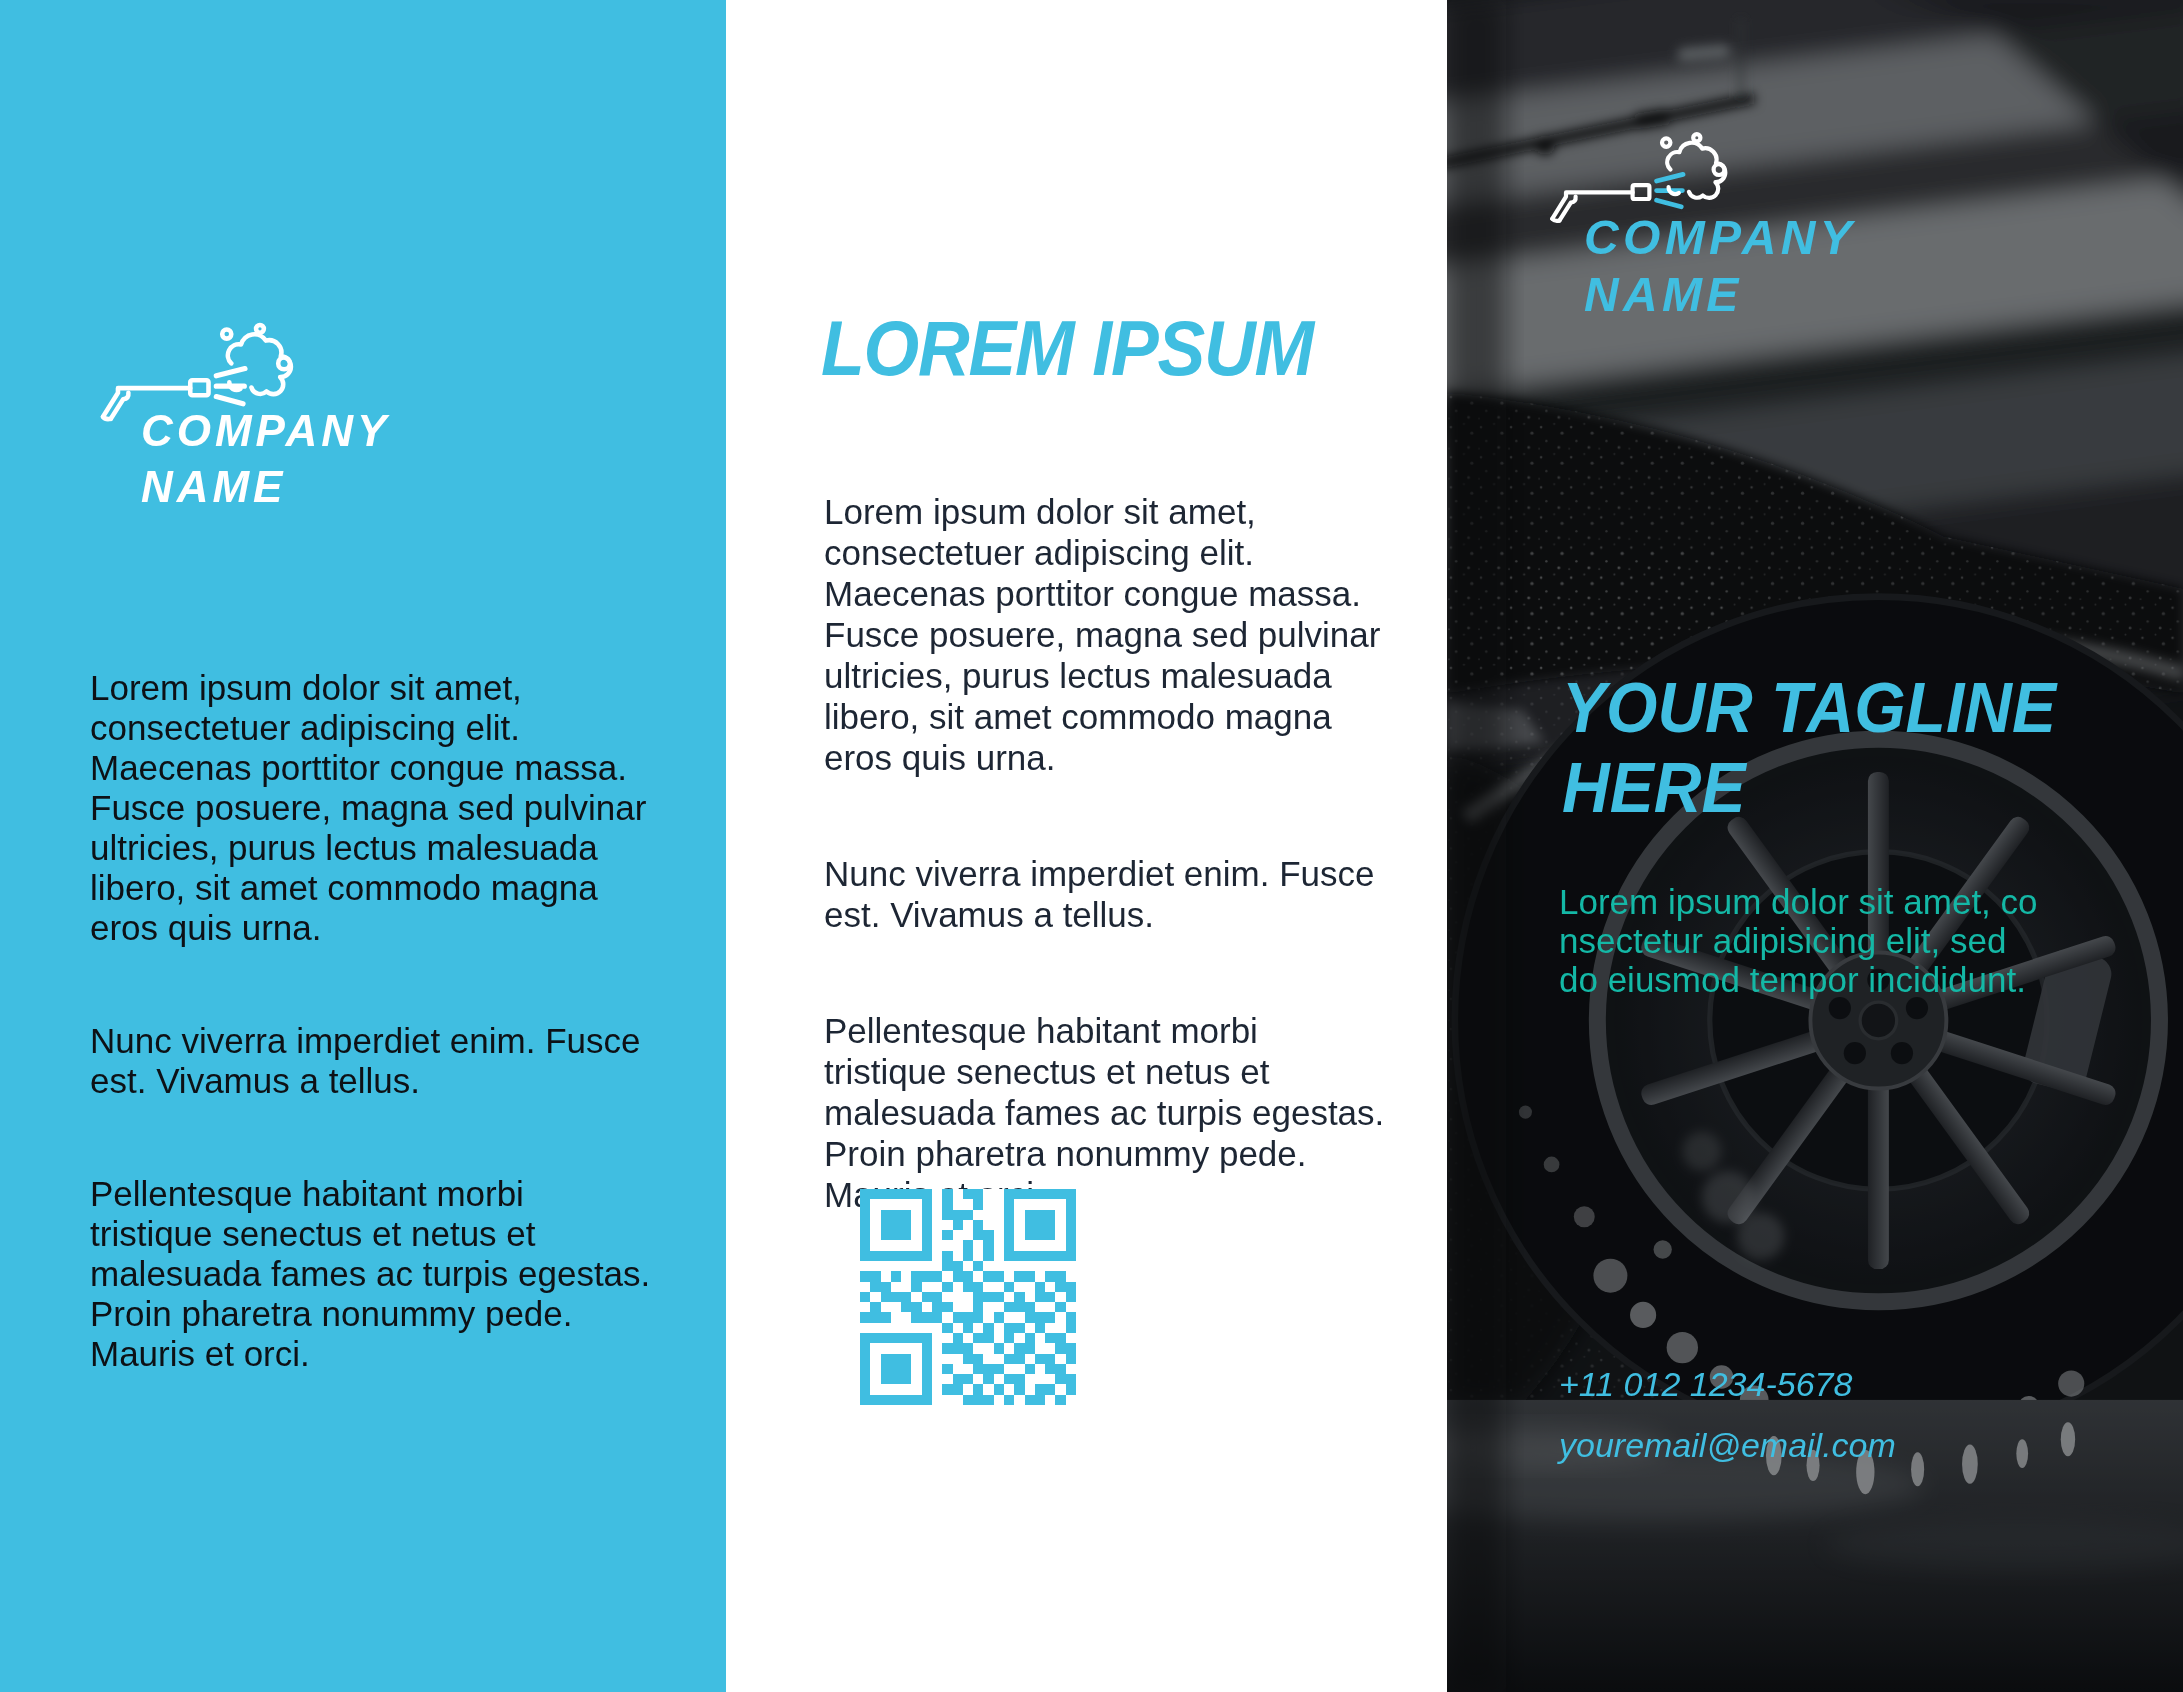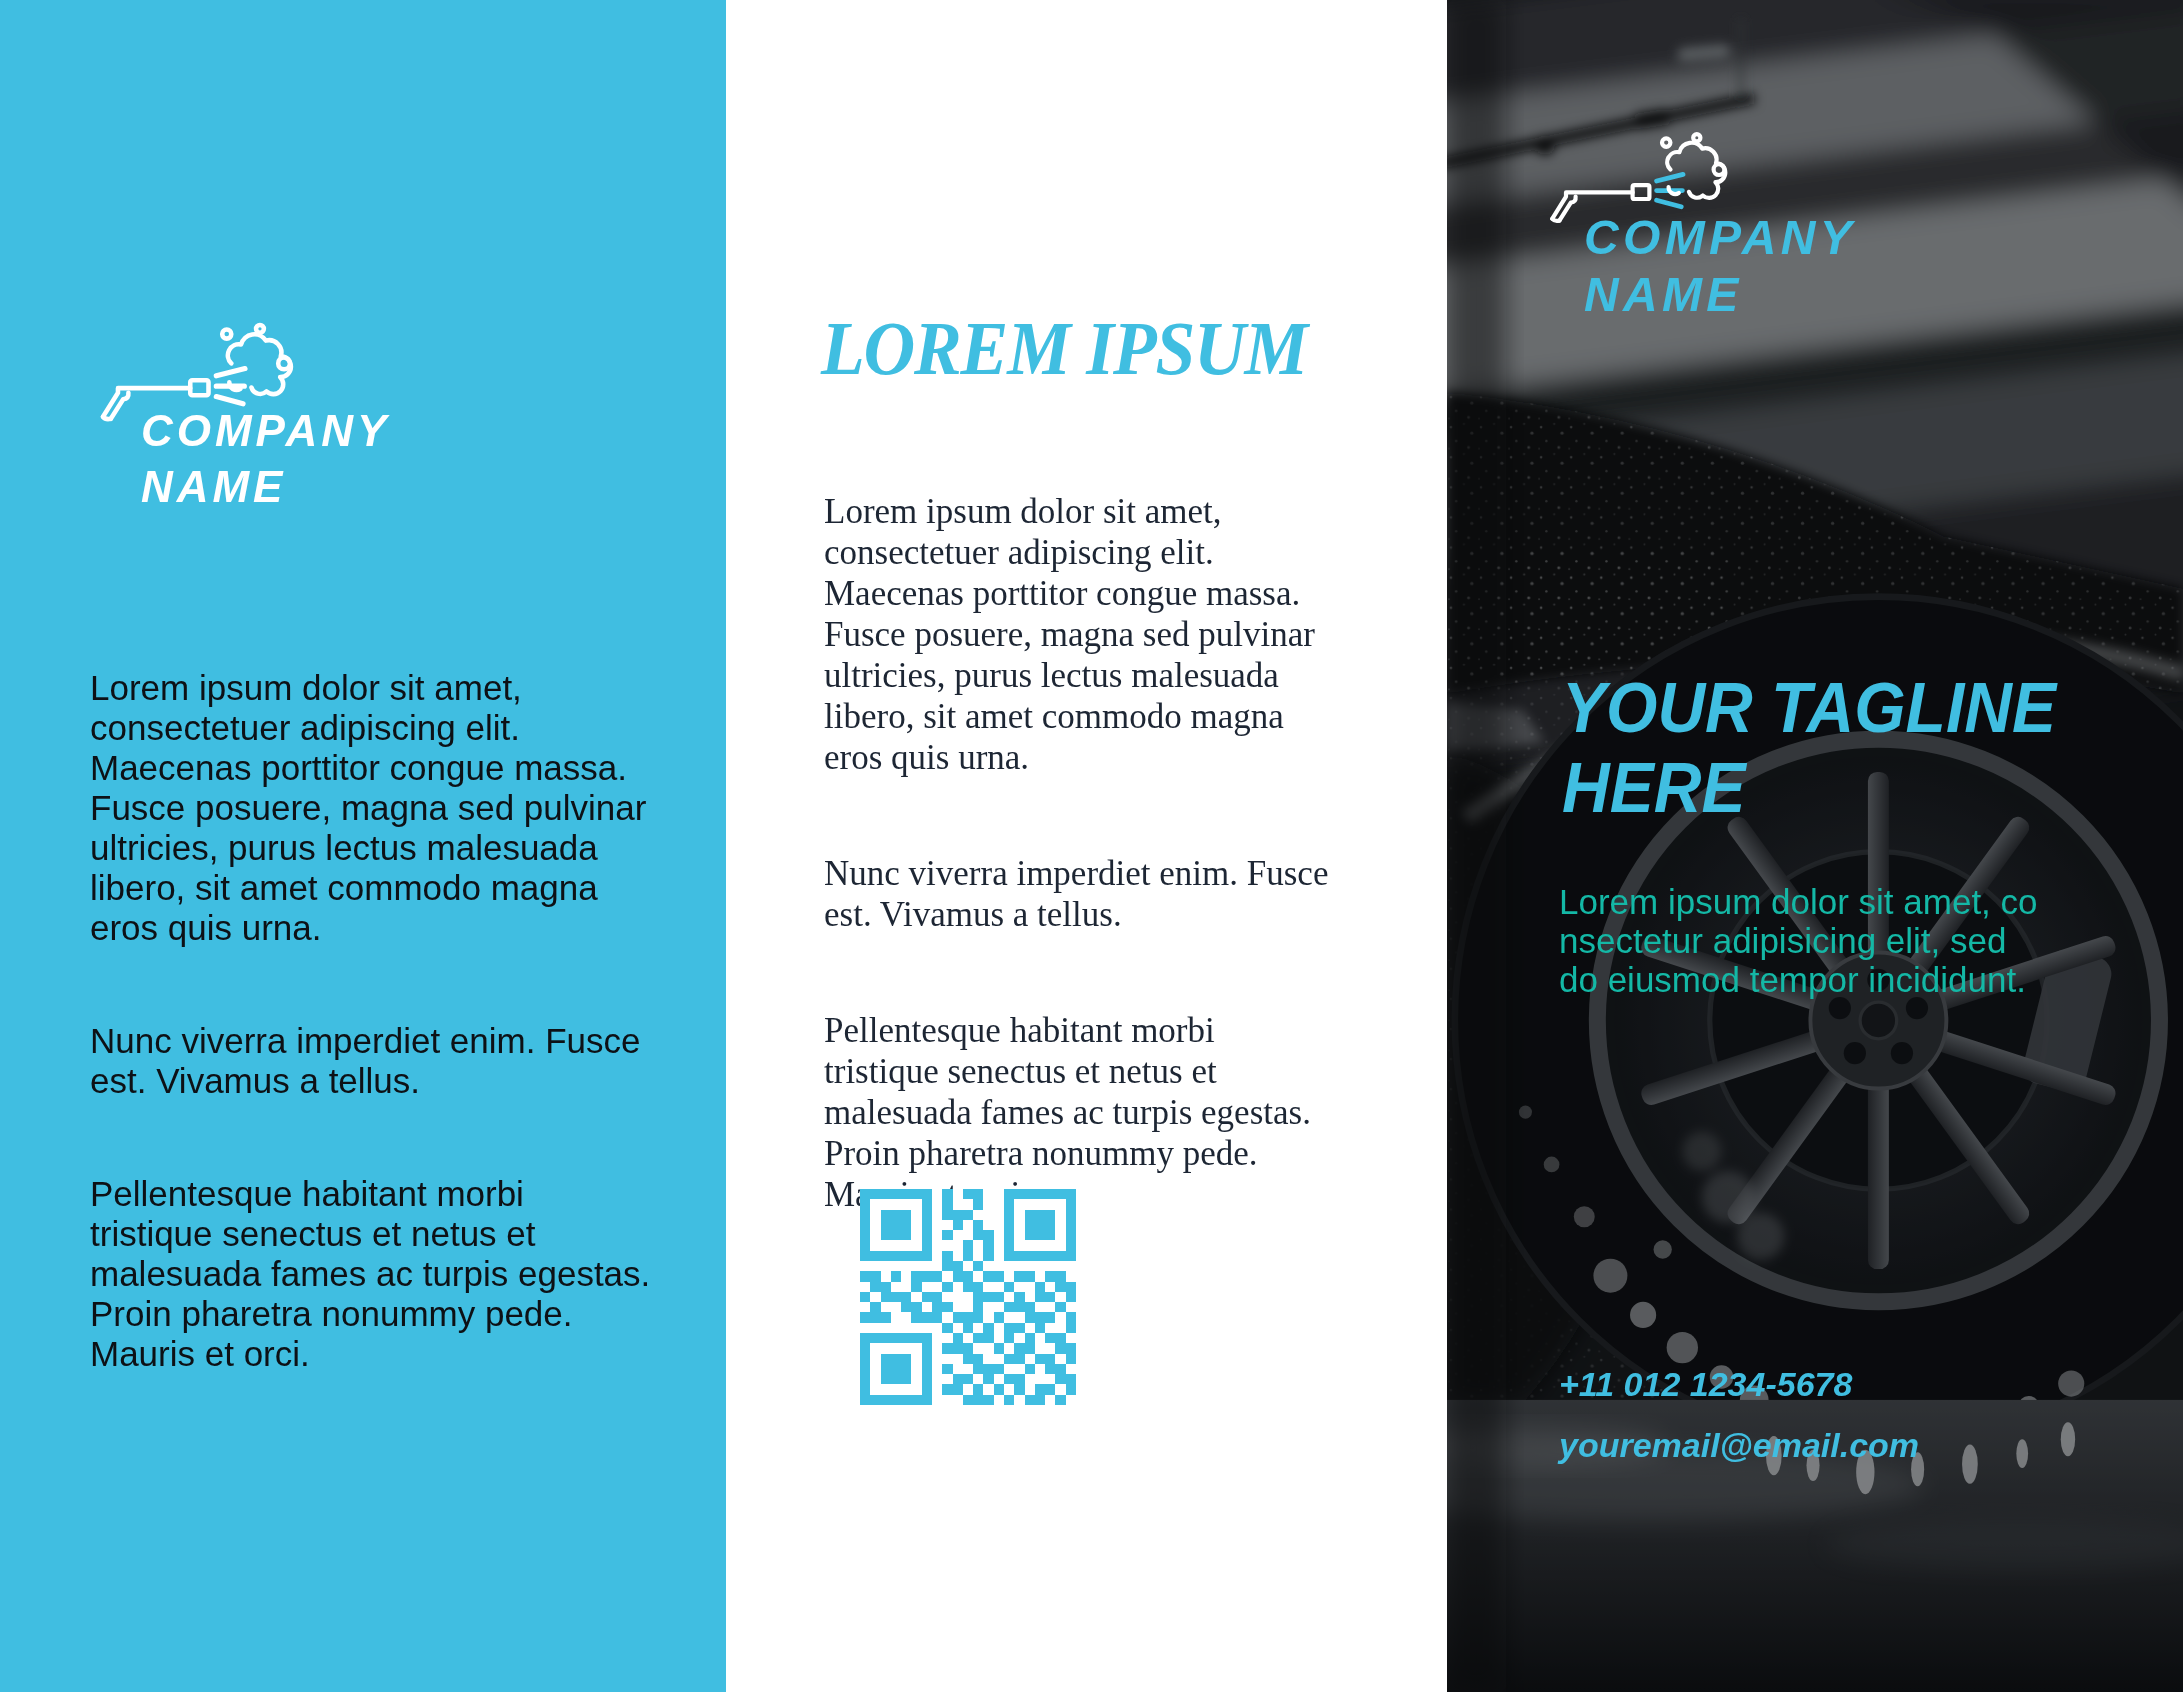--- a/index.html
+++ b/index.html
@@ -5,21 +5,21 @@
   :root { --accent:#40BEE1; }
   * { margin:0; padding:0; box-sizing:border-box; }
   html,body { width:2183px; height:1693px; }
   body {
     position:relative; overflow:hidden;
     font-family:"Liberation Sans", sans-serif;
     background:#ffffff;
   }
   .panel { position:absolute; top:0; height:1693px;padding-left:12px; }
   .panel-left   { left:0;    width:726px; background:var(--accent); }
-  .panel-middle { left:726px; width:721px; background:#ffffff;font-family:Liberation Serif, serif; }
+  .panel-middle { left:726px; width:721px; background:#ffffff; }
   .panel-right  { left:1447px; width:736px; background:#141618; }
 
   
   .logo-icon { position:absolute; overflow:visible; }
   .logo-icon path, .logo-icon rect, .logo-icon circle {
     fill:none; stroke:#ffffff; stroke-width:7;
     stroke-linecap:round; stroke-linejoin:round;
   }
   .logo-icon .spray { stroke-width:8; }
   .logo-icon.accent-spray .spray { stroke:var(--accent); }
@@ -65,21 +65,21 @@
     font-weight:bold; font-style:italic; white-space:pre-line;
     transform:scaleX(.93); transform-origin:left top;
   }
   .rp-body {
     position:absolute; left:112px; top:882px; width:576px;
     color:#14b8a6; font-size:35px; line-height:39px; white-space:pre-line;
   }
   .rp-contact { position:absolute; left:112px; top:1366px; }
   .rp-contact .item {
     color:var(--accent); font-size:34px; line-height:37px;
-    font-style:italic; margin-bottom:23.5px; white-space:nowrap;font-weight:bold;
+    font-style:italic; margin-bottom:23.5px; white-space:nowrap;
   }
 </style>
 </head>
 <body>
 
 <div class="panel panel-left">
   <svg class="logo-icon" style="left:95px; top:323px;" width="199" height="99" viewBox="0 0 305 152">
     <path d="M12 144 L35 107 L35 100 L146 100"></path>
     <path d="M24 147 L43 117 Q52 116 51 107"></path>
     <path d="M12 144 Q16 149 24 147"></path>

